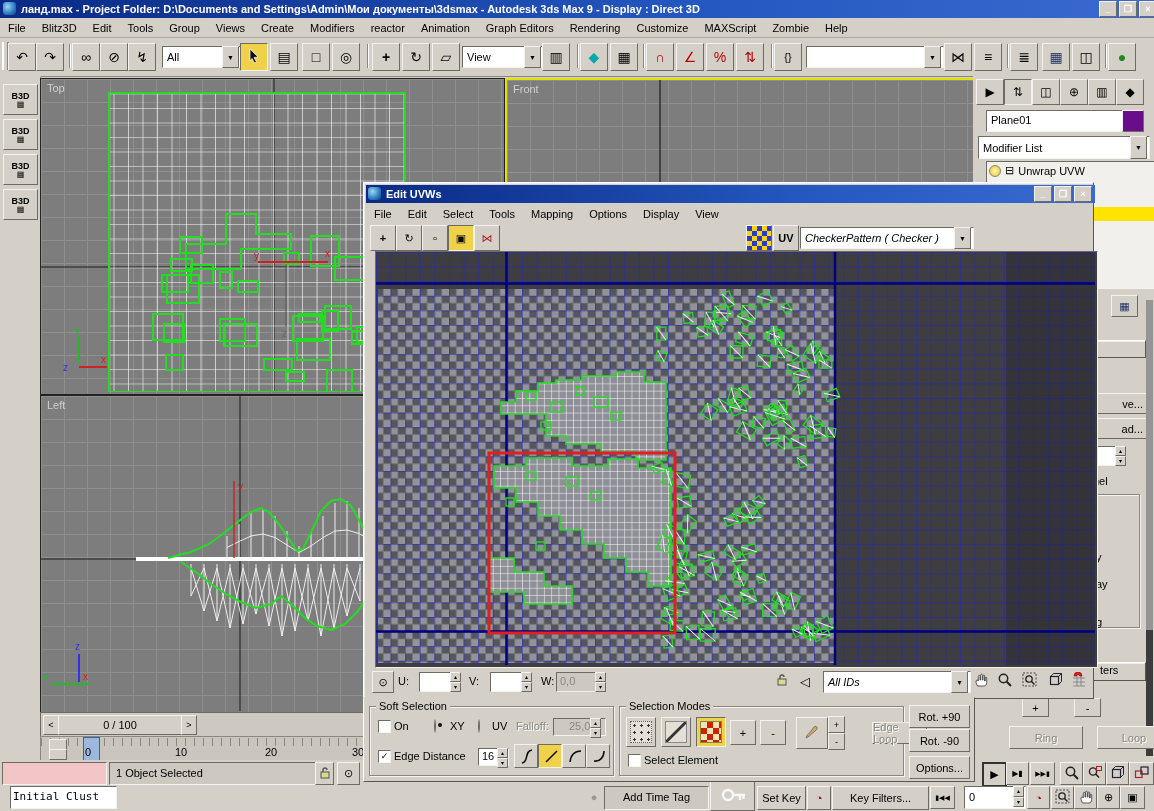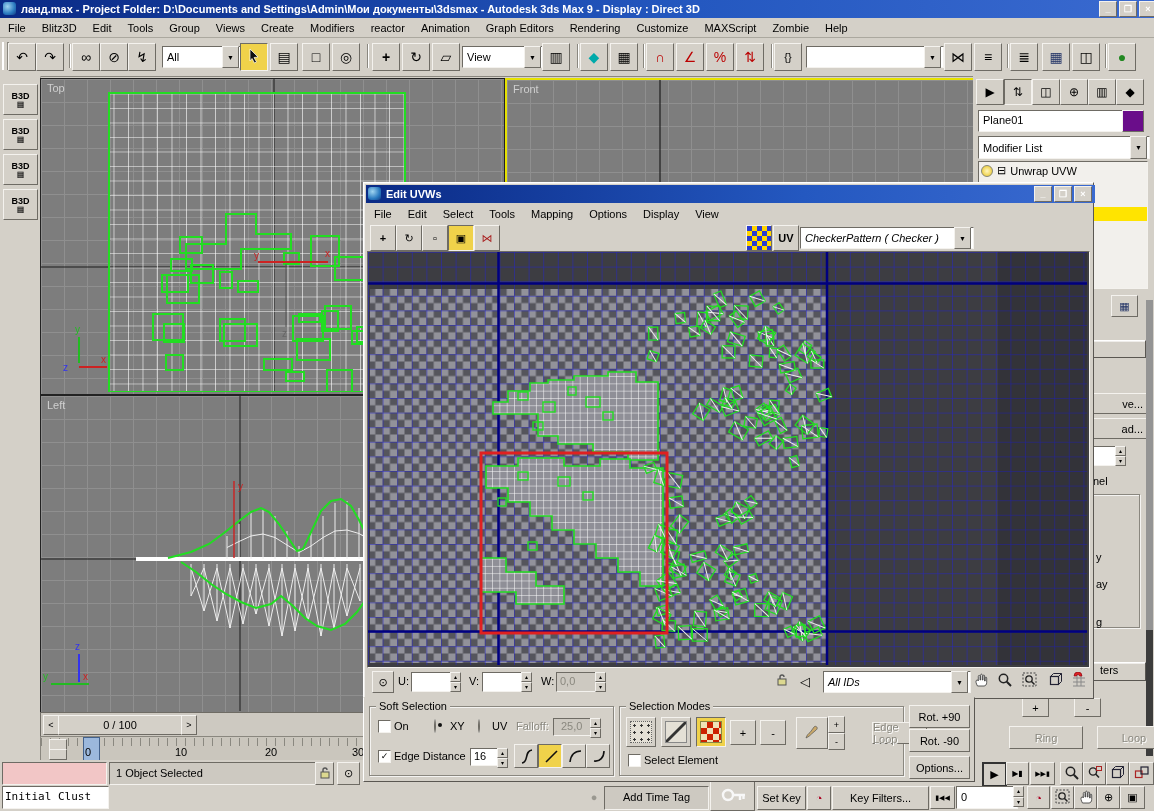--- a/index.html
+++ b/index.html
@@ -1,20 +1,20 @@
 <!DOCTYPE html>
 <html><head>
 <meta charset="utf-8">
 <style>
   html,body{margin:0;padding:0;background:#555;}
   #app{position:relative;width:1154px;height:811px;background:#d4d0c8;font-family:"Liberation Sans",sans-serif;font-size:11px;color:#000;overflow:hidden;}
   .abs{position:absolute;}
   .raised{background:#d4d0c8;border:1px solid;border-color:#f4f2ee #6e6b64 #6e6b64 #f4f2ee;}
   .raised2{background:#d4d0c8;border:1px solid;border-color:#fff #5a5752 #5a5752 #fff;box-shadow:inset 1px 1px 0 #efedea;}
-  .sunken{background:#fff;border:1px solid;border-color:#6e6b64 #f4f2ee #f4f2ee #6e6b64;}
+  .sunken{background:#fff;border:1px solid;border-color:#6e6b64 #f4f2ee #f4f2ee #6e6b64;margin-left:8px;}
   .sunkeng{background:#cdc9c1;border:1px solid;border-color:#6e6b64 #f4f2ee #f4f2ee #6e6b64;}
   .btn{background:#d4d0c8;border:1px solid;border-color:#f4f2ee #6e6b64 #6e6b64 #f4f2ee;display:flex;align-items:center;justify-content:center;cursor:default;}
   .btn.dis{color:#8a887f;text-shadow:1px 1px 0 #fff;margin-left:25px;}
   .btn.active{background:#f0d24a;border-color:#6e6b64 #f4f2ee #f4f2ee #6e6b64;}
   .titlebar{background:linear-gradient(90deg,#0a2a85,#2458c0 60%,#3a6ad0);color:#fff;font-weight:bold;display:flex;align-items:center;padding:0 3px;}
   .winbtn{width:16px;height:14px;font-size:9px;font-weight:bold;line-height:11px;}
   .menubar{display:flex;align-items:center;background:#d4d0c8;}
   .menu-item{padding:2px 8px;display:inline-block;}
   .dmenu-item{padding:2px 8px;display:inline-block;}
   .ic{display:inline-flex;align-items:center;justify-content:center;}
@@ -957,21 +957,21 @@
 
     <div class="abs groupbox" style="left:5px;top:8px;width:243px;height:68px;">
       <span class="gtitle">Soft Selection</span>
       <span class="abs chk" style="left:8px;top:13px;"></span>
       <span class="abs" style="left:24px;top:13px;">On</span>
       <span class="abs radio on" style="left:64px;top:13px;"></span>
       <span class="abs" style="left:80px;top:13px;">XY</span>
       <span class="abs radio" style="left:106px;top:13px;"></span>
       <span class="abs" style="left:122px;top:13px;">UV</span>
       <span class="abs dis-lbl" style="left:146px;top:13px;">Falloff:</span>
-      <div class="abs sunkeng" style="left:183px;top:11px;width:36px;height:16px;color:#8a887f;padding-left:7px;line-height:15px;">25,0</div>
+      <div class="abs sunkeng" style="left:183px;top:11px;width:36px;height:16px;color:#8a887f;padding-left:15px;line-height:15px;">25,0</div>
       <span class="abs spin" style="left:220px;top:11px;height:16px;">
           <span>▴</span>
           <span>▾</span>
         </span>
       <span class="abs chk" style="left:8px;top:43px;">✓</span>
       <span class="abs" style="left:24px;top:43px;">Edge Distance</span>
       <div class="abs sunken" style="left:100px;top:41px;width:26px;height:16px;padding-left:3px;line-height:15px;">16</div>
       <span class="abs spin" style="left:127px;top:41px;height:16px;">
           <span>▴</span>
           <span>▾</span>

